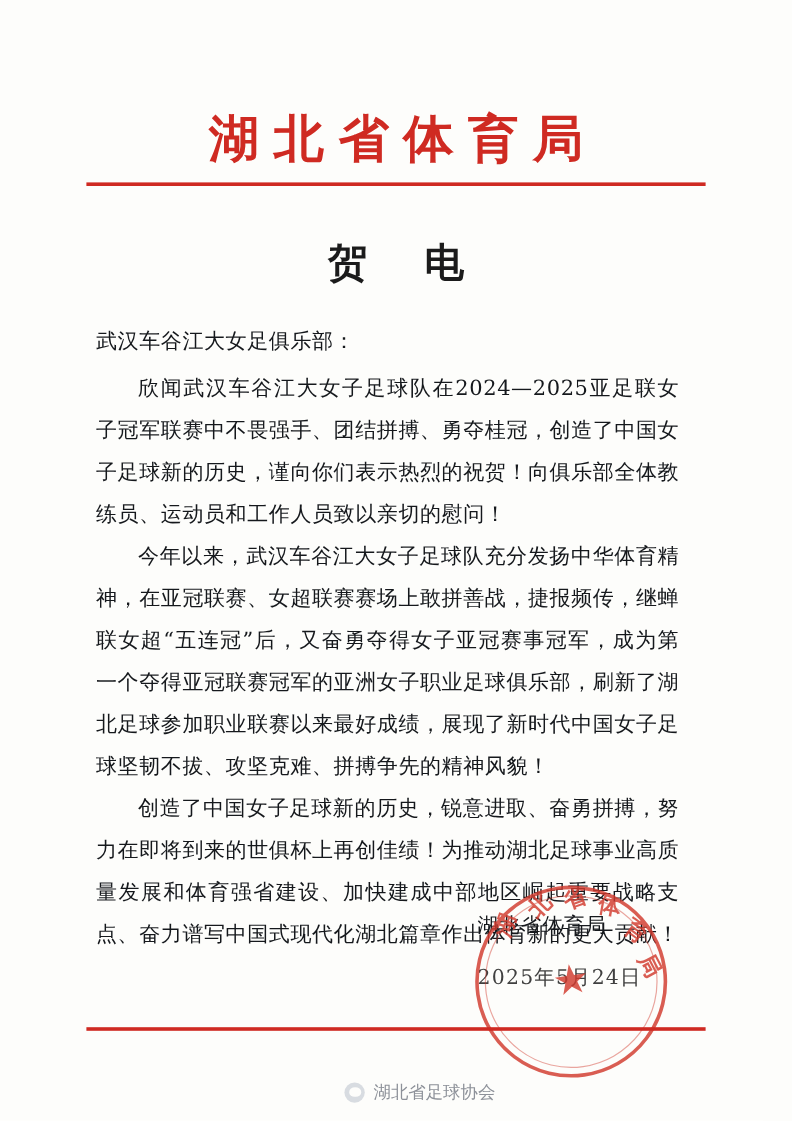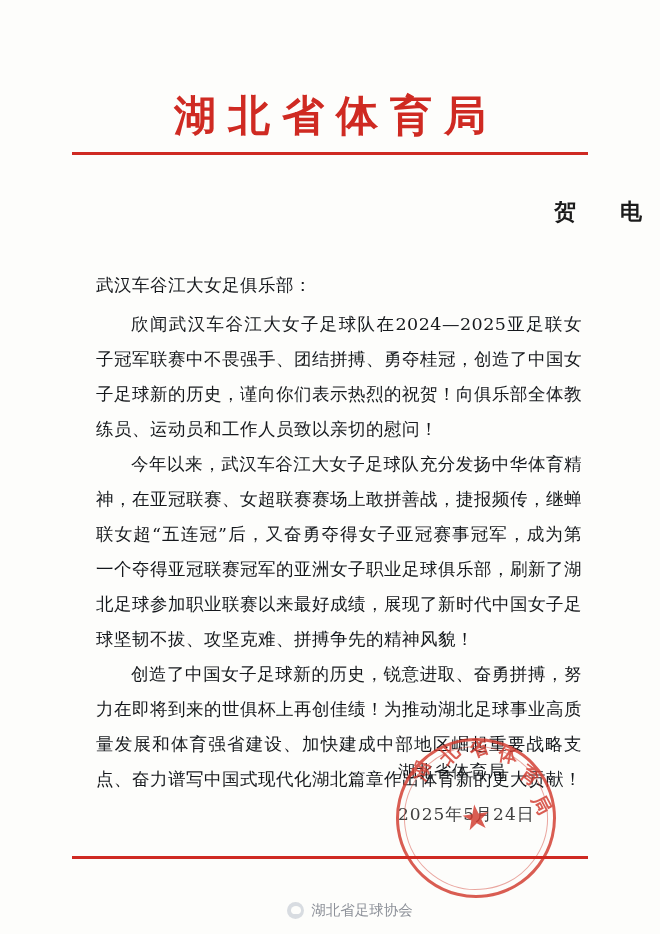--- a/index.html
+++ b/index.html
@@ -47,32 +47,32 @@
     left: 72px;
     width: 516px;
     height: 3px;
     background: #cf2a22;
   }
   .doc-kind {
     position: absolute;
     top: 197px;
     left: 0;
     width: 660px;
-    text-align: right;
-    font-size: 22px;
+    text-align: center;
+    font-size: 33px;
     color: #1b1b1b;
     letter-spacing: 18px;
     text-indent: 18px;
     font-weight: bold;
     font-family: "DejaVu Serif", "Liberation Serif", serif;
   }
   .body-wrap {
     position: absolute;
     top: 268px;
-    left: 96px;
+    left: 80px;
     width: 486px;
     color: #15181c;
     font-size: 17.5px;
     line-height: 35px;
     font-family: "DejaVu Serif", "Liberation Serif", serif;
     text-align: justify;
   }
   .salutation {
     margin: 0 0 4px 0;
     letter-spacing: 0.5px;

